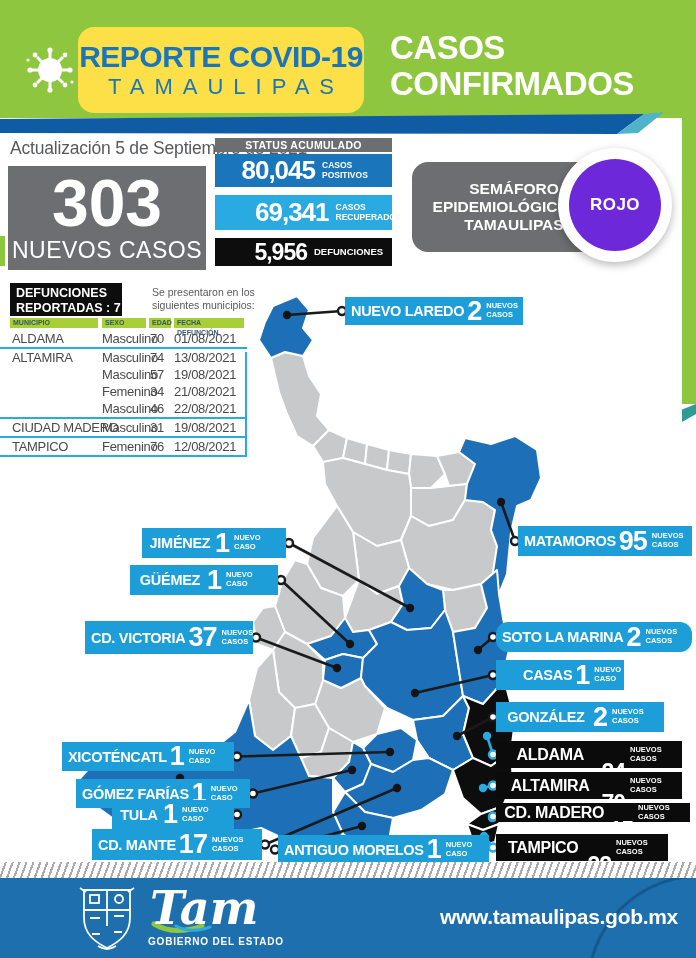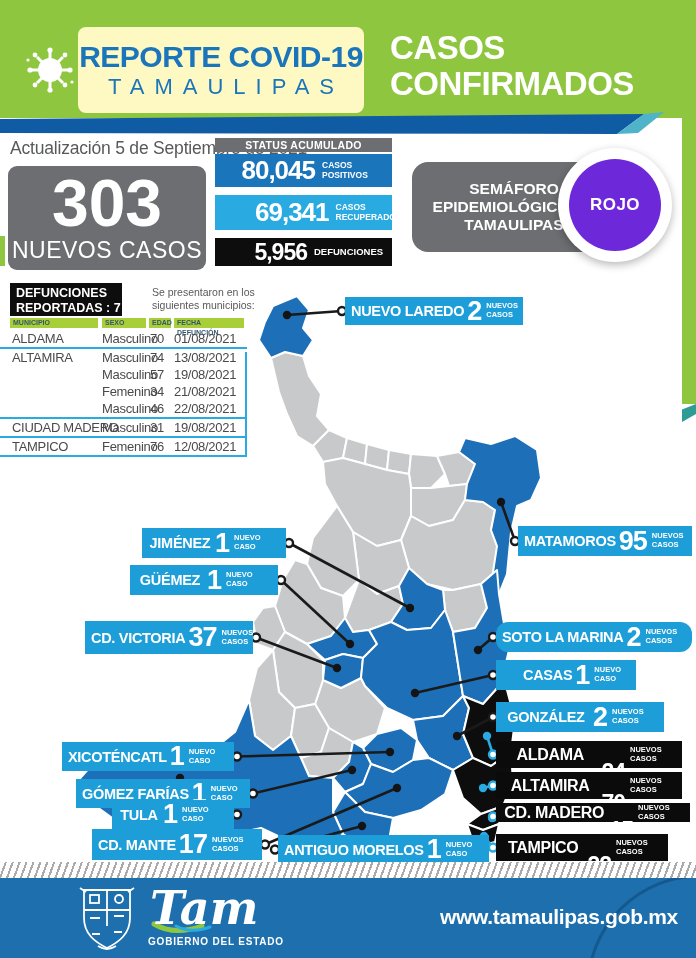--- a/index.html
+++ b/index.html
@@ -5,35 +5,35 @@
   html,body{margin:0;padding:0;}
   body{
     width:696px;height:958px;position:relative;overflow:hidden;
     background:#ffffff;font-family:"Liberation Sans",sans-serif;
     -webkit-font-smoothing:antialiased;
   }
   .abs{position:absolute;}
 
   
   #header{left:0;top:0;width:696px;height:118px;background:#8fc640;}
-  #title-box{left:78px;top:27px;width:286px;height:86px;background:#fef9c3;border-radius:8px;
+  #title-box{left:78px;top:27px;width:286px;height:86px;background:#fde047;border-radius:16px;
     display:flex;flex-direction:column;align-items:center;justify-content:center;}
   .title1{color:#1b75bb;font-size:30px;font-weight:bold;letter-spacing:-0.5px;line-height:1;}
   .title2{color:#1b75bb;font-size:22px;font-weight:400;letter-spacing:10px;margin-top:4px;line-height:1;padding-left:10px;}
   #header-right{left:390px;top:30px;color:#fff;font-weight:bold;font-size:33px;line-height:1.08;letter-spacing:-0.5px;}
   #stripe-svg{left:0;top:110px;width:696px;height:30px;}
   #green-strip{left:682px;top:118px;width:14px;height:286px;background:#8fc640;}
   #green-strip-tip{left:682px;top:404px;width:14px;height:18px;background:#2e9b95;
     clip-path:polygon(0 30%,100% 0,100% 55%,0 100%);}
   #green-sliver{left:0;top:236px;width:5px;height:30px;background:#8fc640;}
 
   
   #update-text{left:10px;top:138px;font-size:17.5px;color:#58595b;letter-spacing:-0.2px;}
   #big-box{left:8px;top:166px;width:198px;height:104px;background:#6d6e71;color:#fff;
-    display:flex;flex-direction:column;align-items:center;justify-content:center;border-radius:9px;}
+    display:flex;flex-direction:column;align-items:center;justify-content:center;}
   #big-num{font-size:66px;font-weight:bold;line-height:0.95;}
   #big-label{font-size:23px;font-weight:400;letter-spacing:0.5px;margin-top:2px;}
   #status-title{left:215px;top:138px;width:177px;height:14px;background:#6d6e71;color:#fff;
     font-size:10.5px;font-weight:bold;text-align:center;line-height:14px;letter-spacing:0.3px;}
   .stat-bar{left:215px;width:177px;display:flex;align-items:center;box-sizing:border-box;padding:0 8px;}
   .stat-num{flex:1;text-align:right;color:#fff;font-weight:bold;font-size:26px;letter-spacing:-1px;}
   .stat-unit{width:62px;margin-left:7px;color:#fff;font-weight:bold;font-size:8.5px;line-height:1.12;}
   #bar1{top:154px;height:33px;}
   #bar2{top:195px;height:35px;padding-left:40px;}
   #bar3{top:238px;height:28px;}
@@ -346,21 +346,21 @@
     <div class="map-label blue" style="left: 85px; top: 621px; width: 168px; height: 33px;">
       <span class="ml-name">CD. VICTORIA</span>
       <span class="ml-num">37</span>
       <span class="ml-unit">NUEVOS CASOS</span>
     </div>
     <div class="map-label blue" style="left: 496px; top: 622px; width: 196px; height: 30px; border-radius: 12px;">
       <span class="ml-name">SOTO LA MARINA</span>
       <span class="ml-num">2</span>
       <span class="ml-unit">NUEVOS CASOS</span>
     </div>
-    <div class="map-label blue" style="left: 496px; top: 660px; width: 140px; height: 30px; padding-left: 27px;">
+    <div class="map-label blue" style="left: 496px; top: 660px; width: 128px; height: 30px; padding-left: 27px;">
       <span class="ml-name">CASAS</span>
       <span class="ml-num">1</span>
       <span class="ml-unit">NUEVO CASO</span>
     </div>
     <div class="map-label blue" style="left: 496px; top: 702px; width: 168px; height: 30px;">
       <span class="ml-name">GONZÁLEZ</span>
       <span class="ml-num">2</span>
       <span class="ml-unit">NUEVOS CASOS</span>
     </div>
     <div class="map-label blue" style="left: 62px; top: 742px; width: 172px; height: 29px;">

